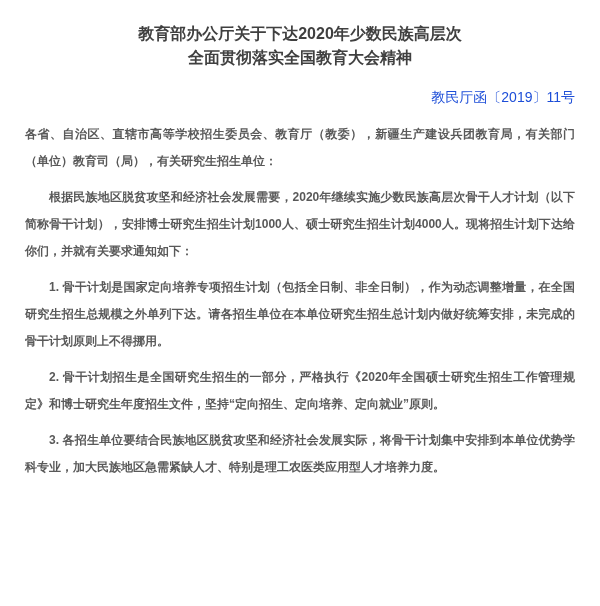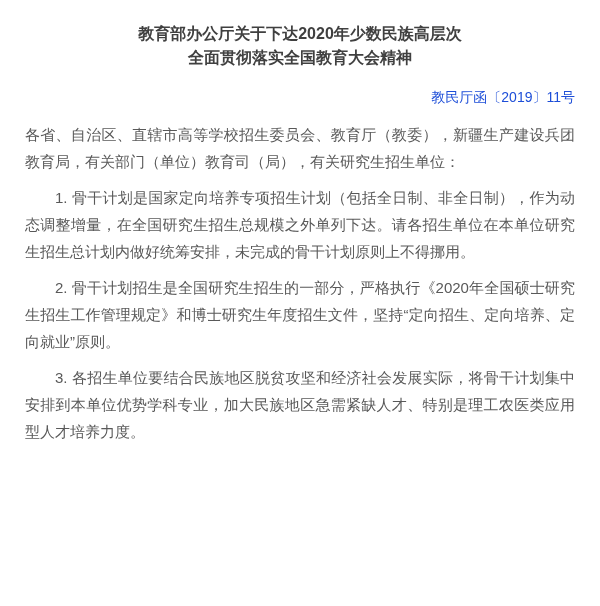--- a/index.html
+++ b/index.html
@@ -31,24 +31,25 @@
   }
   .doc-number {
     margin-top: 17px;
     text-align: right;
     font-size: 14px;
     line-height: 20px;
     color: #1d4ed8;
   }
   .body-text p {
     margin: 9px 0 0;
-    font-size: 15px;
+    font-size: 12px;
     line-height: 27px;
     text-align: justify;
     color: #595959;
+    font-weight: bold;
   }
   .body-text p.first {
     margin-top: 14px;
   }
   .indent {
     text-indent: 2em;
   }
   .section-heading {
     font-weight: bold;
     color: #4a4a4a;
@@ -62,20 +63,21 @@
   <h1 class="doc-title">
     <span class="line">教育部办公厅关于下达2020年少数民族高层次</span>
     <span class="line">全面贯彻落实全国教育大会精神</span>
   </h1>
 
   <div class="doc-number">教民厅函〔2019〕11号</div>
 
   <div class="body-text">
     <p class="first">各省、自治区、直辖市高等学校招生委员会、教育厅（教委），新疆生产建设兵团教育局，有关部门（单位）教育司（局），有关研究生招生单位：</p>
 
+    <p class="indent">根据民族地区脱贫攻坚和经济社会发展需要，2020年继续实施少数民族高层次骨干人才计划（以下简称骨干计划），安排博士研究生招生计划1000人、硕士研究生招生计划4000人。现将招生计划下达给你们，并就有关要求通知如下：</p>
 
 
 
     <p class="indent">1. 骨干计划是国家定向培养专项招生计划（包括全日制、非全日制），作为动态调整增量，在全国研究生招生总规模之外单列下达。请各招生单位在本单位研究生招生总计划内做好统筹安排，未完成的骨干计划原则上不得挪用。</p>
 
     <p class="indent">2. 骨干计划招生是全国研究生招生的一部分，严格执行《2020年全国硕士研究生招生工作管理规定》和博士研究生年度招生文件，坚持“定向招生、定向培养、定向就业”原则。</p>
 
     <p class="indent">3. 各招生单位要结合民族地区脱贫攻坚和经济社会发展实际，将骨干计划集中安排到本单位优势学科专业，加大民族地区急需紧缺人才、特别是理工农医类应用型人才培养力度。</p>
   </div>
 

